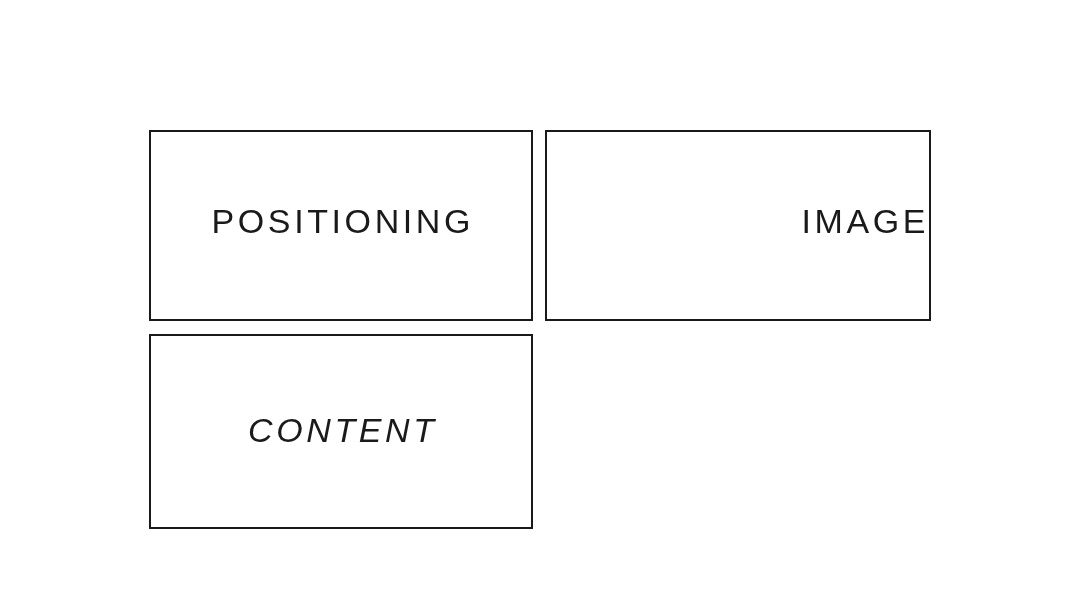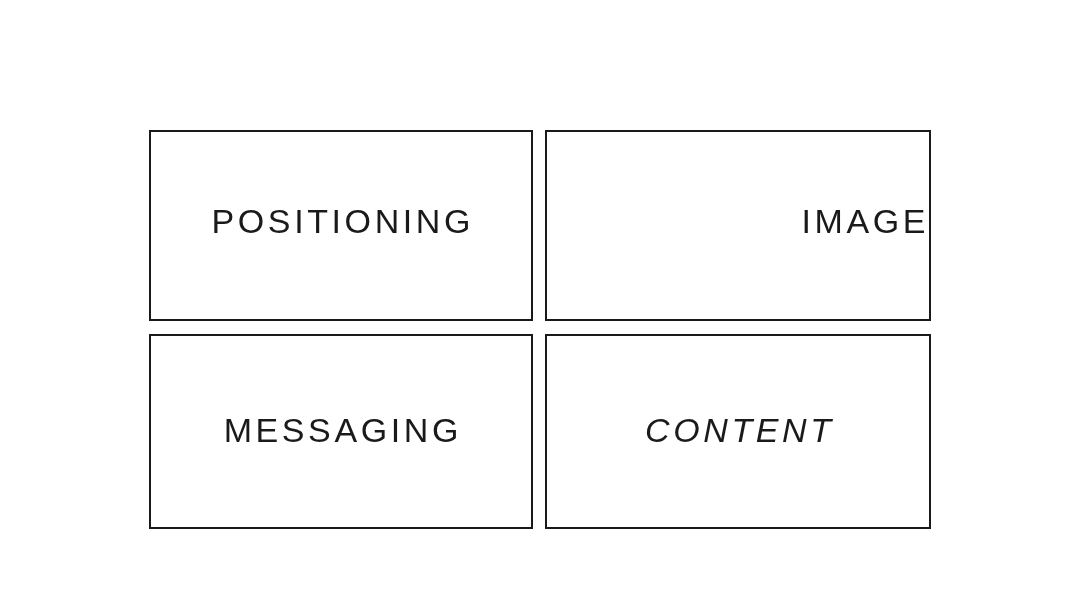--- a/index.html
+++ b/index.html
@@ -78,23 +78,20 @@
   <div id="grid">
 
     <div class="card card--positioning">
       <span class="card-label">POSITIONING</span>
     </div>
 
     <div class="card card--image">
       <span class="card-label">IMAGE</span>
     </div>
 
-    <div class="card card--messaging">
-      <span class="card-label">MESSAGING</span>
-    </div>
 
     <div class="card card--content">
       <span class="card-label">CONTENT</span>
     </div>
 
   </div>
 
 </div>
 
 </body></html>

